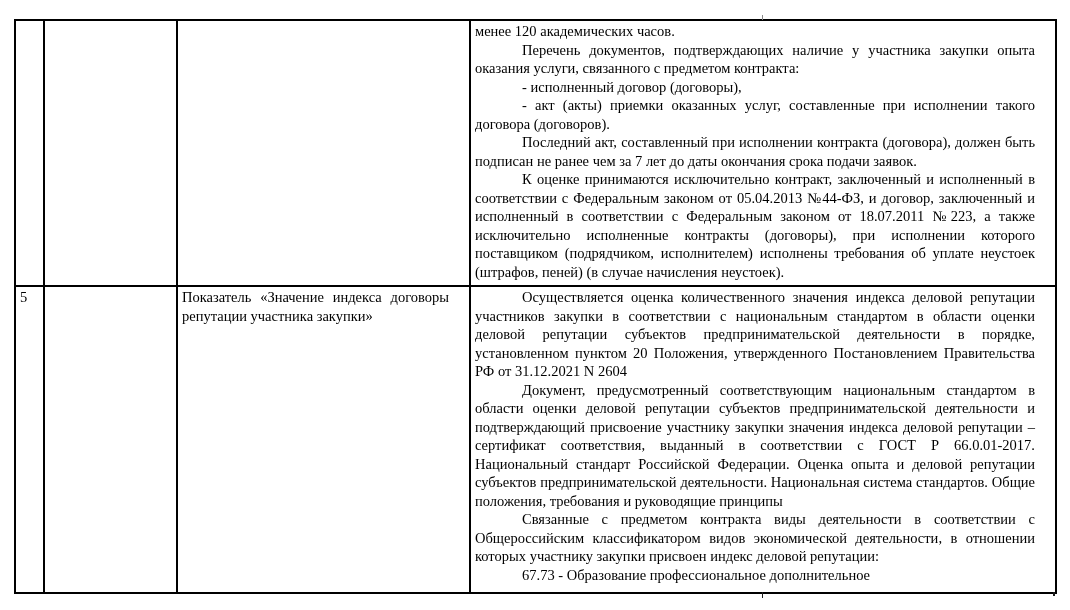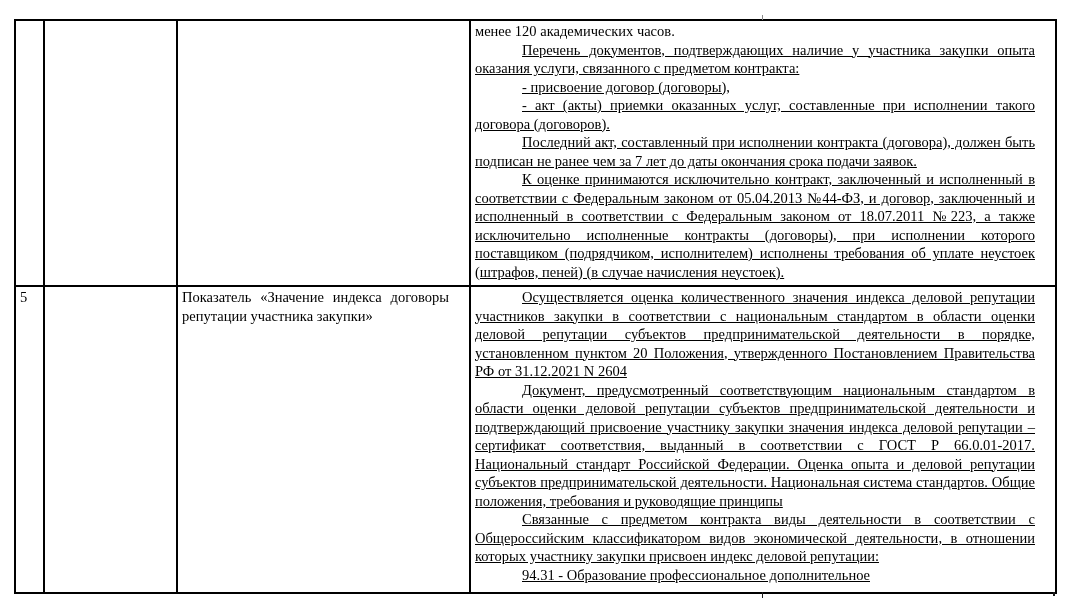--- a/index.html
+++ b/index.html
@@ -26,21 +26,21 @@
     padding: 1px 20px 2px 4px;
     font-size: 14.5px;
     line-height: 18.5px;
     overflow: hidden;
   }
   td.num-cell { padding: 1px 2px; }
   p.para {
     margin: 0;
     text-align: justify;
   }
-  p.indent { text-indent: 47px; text-decoration: underline; }
+  p.indent { text-indent: 47px; }
   
   .tick {
     position: absolute;
     width: 1px;
     background: #8a8a8a;
   }
   .tick.dark { width: 2px; background: #1a1a1a; }
 </style>
 </head>
 <body>
@@ -55,37 +55,37 @@
       <col style="width:586px">
     </colgroup>
     <tbody>
         <tr style="height:266px;">
       <td class="num-cell"></td>
       <td></td>
       <td></td>
       <td>
         <p class="para">менее 120 академических часов.</p>
         <p class="para indent">Перечень документов, подтверждающих наличие у участника закупки опыта оказания услуги, связанного с предметом контракта:</p>
-        <p class="para indent">- присвоение договор (договоры),</p>
+        <p class="para indent">- исполненный договор (договоры),</p>
         <p class="para indent">- акт (акты) приемки оказанных услуг, составленные при исполнении такого договора (договоров).</p>
         <p class="para indent">Последний акт, составленный при исполнении контракта (договора), должен быть подписан не ранее чем за 7 лет до даты окончания срока подачи заявок.</p>
         <p class="para indent">К оценке принимаются исключительно контракт, заключенный и исполненный в соответствии с Федеральным законом от 05.04.2013 №44-ФЗ, и договор, заключенный и исполненный в соответствии с Федеральным законом от 18.07.2011 №223, а также исключительно исполненные контракты (договоры), при исполнении которого поставщиком (подрядчиком, исполнителем) исполнены требования об уплате неустоек (штрафов, пеней) (в случае начисления неустоек).</p>
       </td>
     </tr>
     <tr style="height:307px;">
       <td class="num-cell">5</td>
       <td></td>
       <td>
         <p class="para">Показатель «Значение индекса договоры репутации участника закупки»</p>
       </td>
       <td>
         <p class="para indent">Осуществляется оценка количественного значения индекса деловой репутации участников закупки в соответствии с национальным стандартом в области оценки деловой репутации субъектов предпринимательской деятельности в порядке, установленном пунктом 20 Положения, утвержденного Постановлением Правительства РФ от 31.12.2021 N 2604</p>
         <p class="para indent">Документ, предусмотренный соответствующим национальным стандартом в области оценки деловой репутации субъектов предпринимательской деятельности и подтверждающий присвоение участнику закупки значения индекса деловой репутации – сертификат соответствия, выданный в соответствии с ГОСТ Р 66.0.01-2017. Национальный стандарт Российской Федерации. Оценка опыта и деловой репутации субъектов предпринимательской деятельности. Национальная система стандартов. Общие положения, требования и руководящие принципы</p>
         <p class="para indent">Связанные с предметом контракта виды деятельности в соответствии с Общероссийским классификатором видов экономической деятельности, в отношении которых участнику закупки присвоен индекс деловой репутации:</p>
-        <p class="para indent">94.31 - Образование профессиональное дополнительное</p>
+        <p class="para indent">67.73 - Образование профессиональное дополнительное</p>
       </td>
     </tr>
   </tbody>
     </table>
 
   <div class="tick" style="left:762px; top:15px; height:5px;"></div>
   <div class="tick dark" style="left:762px; top:592px; height:6px; width:1px;"></div>
   <div class="tick dark" style="left:1053px; top:592px; height:4px;"></div>
 
 </div>

